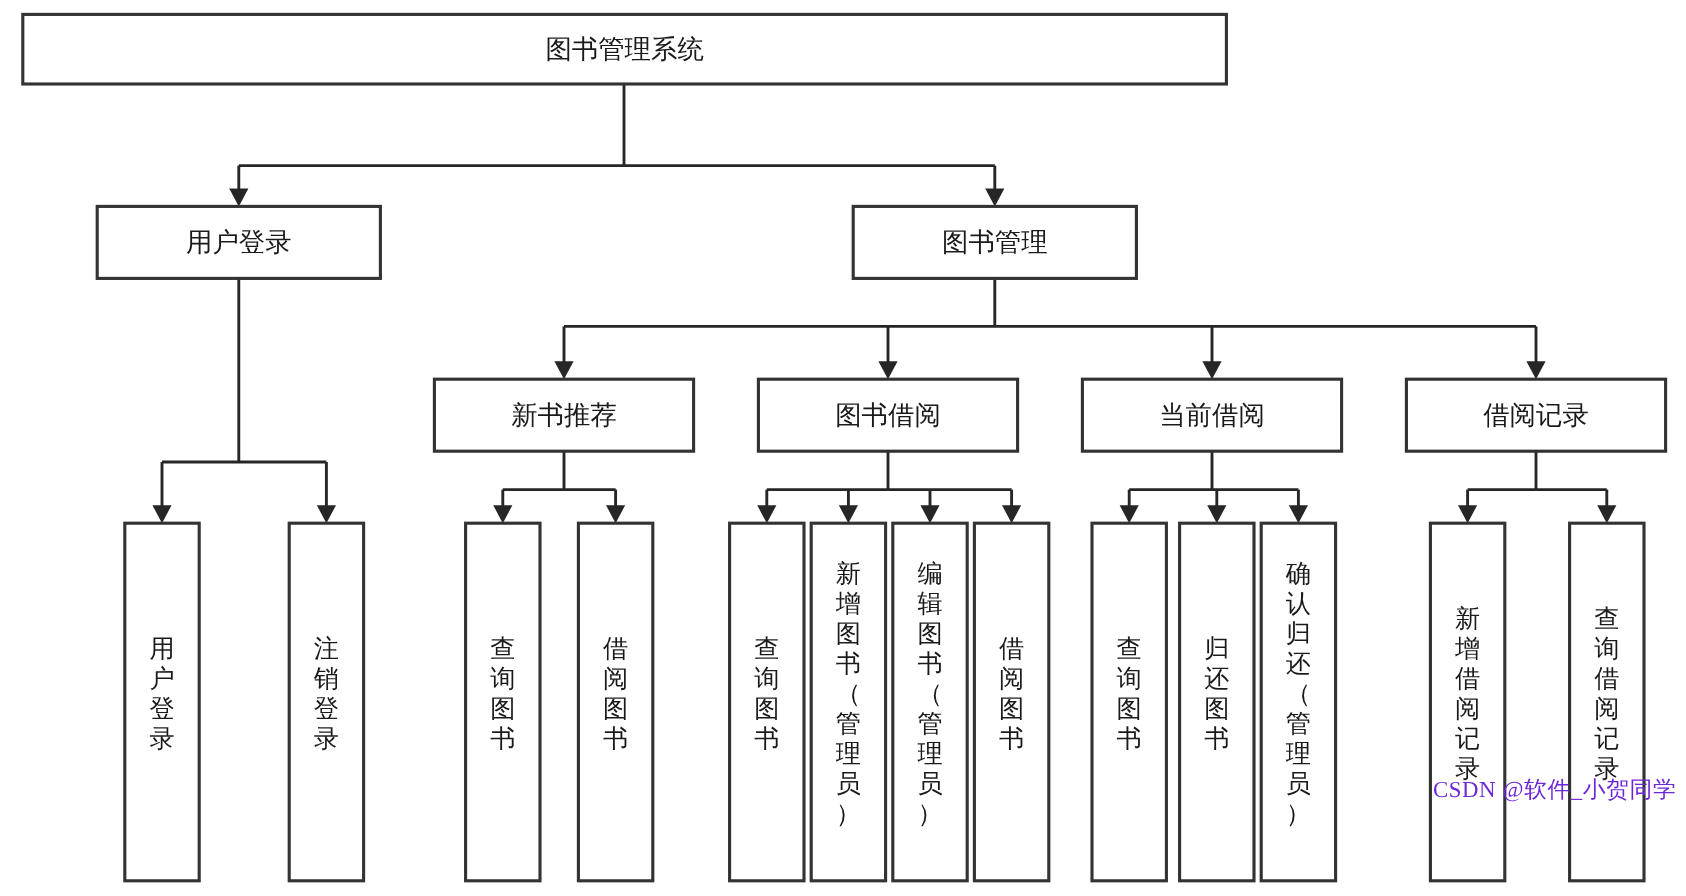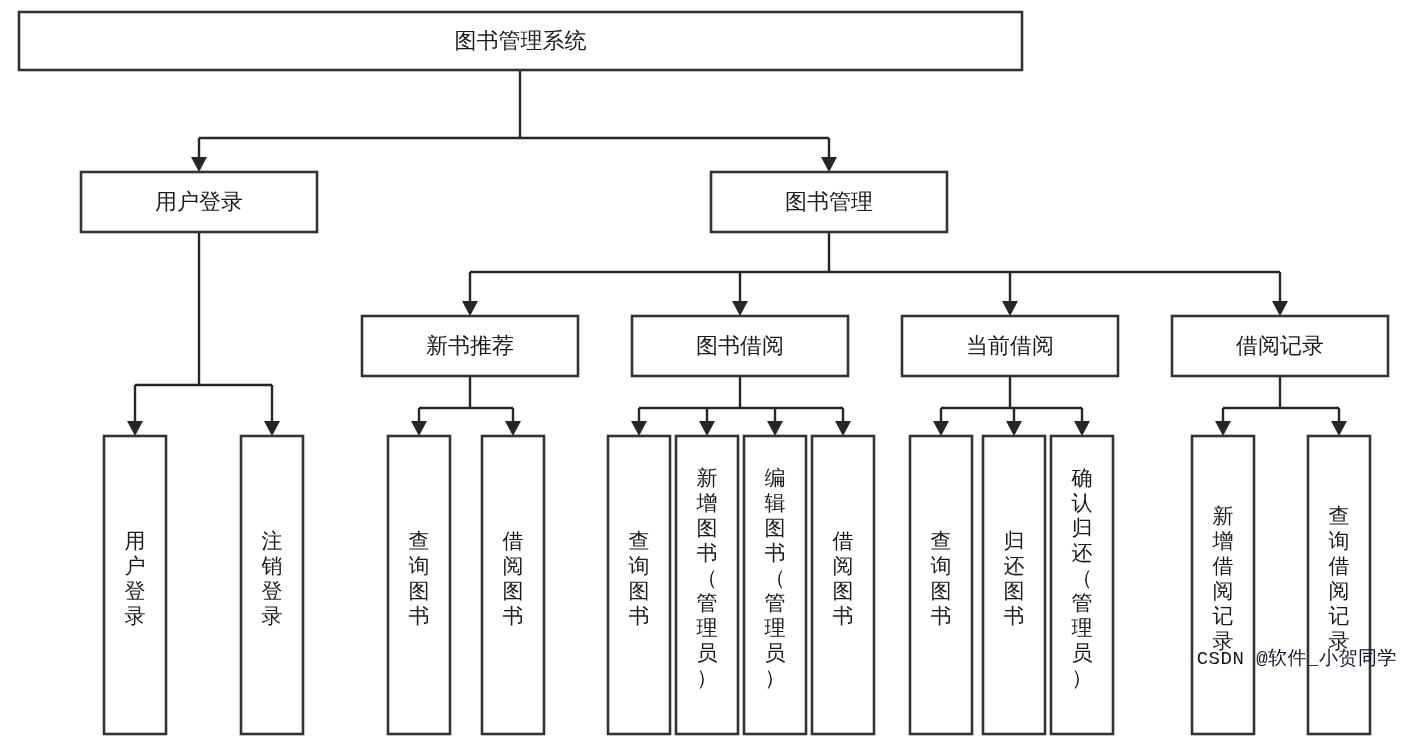--- a/index.html
+++ b/index.html
@@ -47,23 +47,23 @@
     stroke-linecap: butt;
   }
   .arrow-head {
     fill: #262626;
     stroke: none;
   }
   .watermark {
     position: absolute;
     right: 8px;
     bottom: 4px;
-    font-family: Liberation Mono, monospace;
+    font-family: Liberation Serif, serif;
     font-size: 19px;
-    color: #0f172a;
+    color: #6d28d9;
     white-space: nowrap;
     letter-spacing: 0.5px;
     user-select: none;
   }
 </style>
 </head>
 <body>
 
 <div id="diagram-root">
   <svg id="diagram-svg" width="1405" height="747" viewBox="0 0 1405 747">

